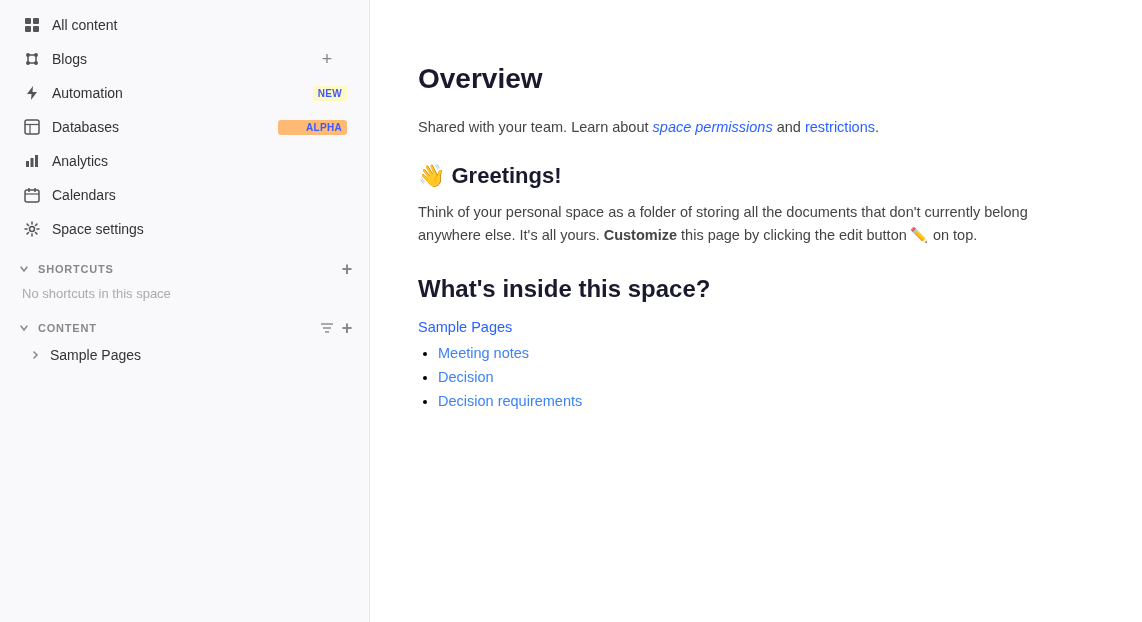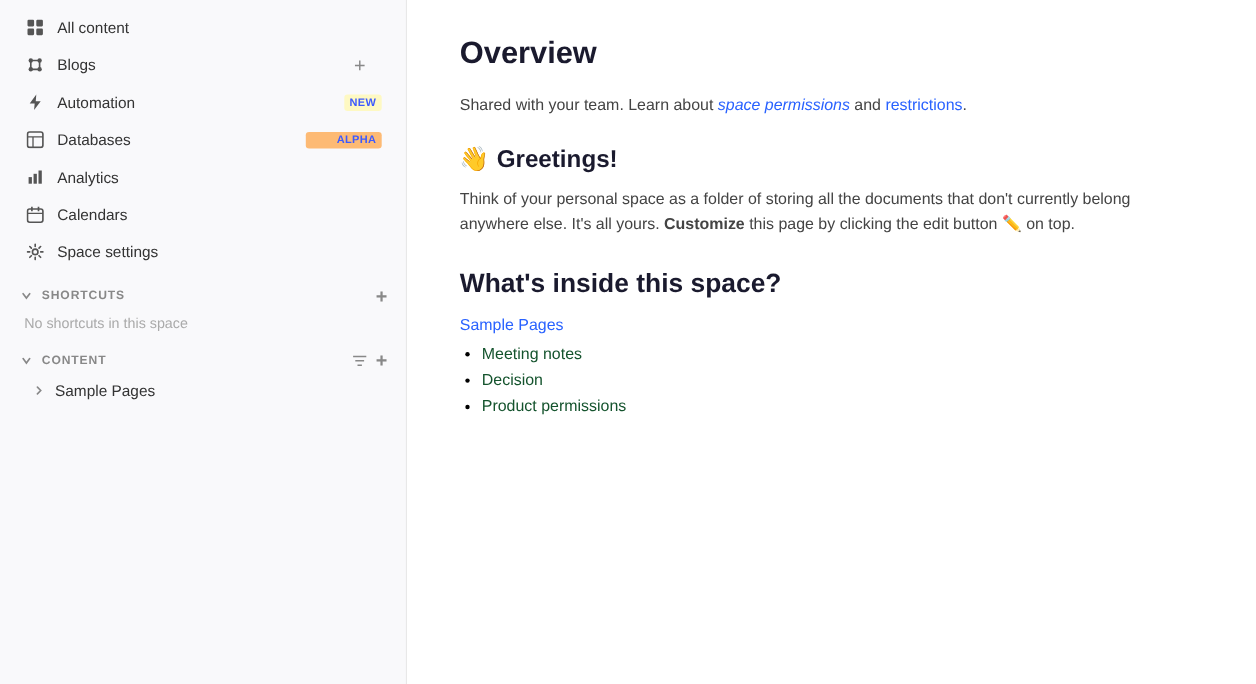--- a/index.html
+++ b/index.html
@@ -120,20 +120,21 @@
       flex: 1;
       padding: 32px 48px;
       overflow-y: auto;
       background: #fff;
     }
     .page-title {
       font-size: 28px;
       font-weight: 700;
       color: #1a1a2e;
       margin-bottom: 24px;
+      margin-top: 31px;
     }
     .intro-text {
       font-size: 14.5px;
       color: #444;
       margin-bottom: 28px;
     }
     .intro-text a { color: #2962ff; text-decoration: none; }
 
     .section-title-h2 {
       font-size: 24px;
@@ -163,21 +164,21 @@
       display: block;
       margin-bottom: 10px;
     }
 
     .bullet-list { padding-left: 20px; }
     .bullet-list li {
       margin-bottom: 8px;
       font-size: 14.5px;
     }
     .bullet-list li a {
-      color: #14532d;
+      color: #3b82f6;
       text-decoration: none;
     }
 
     
     svg { display: block; }
   </style>
 </head>
 <body>
 
 <div class="sidebar">
@@ -322,17 +323,17 @@
   <a href="#" class="sample-pages-link">Sample Pages</a>
 
   <ul class="bullet-list">
     <li>
       <a href="#">Meeting notes</a>
     </li>
     <li>
       <a href="#">Decision</a>
     </li>
     <li>
-      <a href="#">Product permissions</a>
+      <a href="#">Decision requirements</a>
     </li>
   </ul>
 
 </div>
 
 </body></html>

